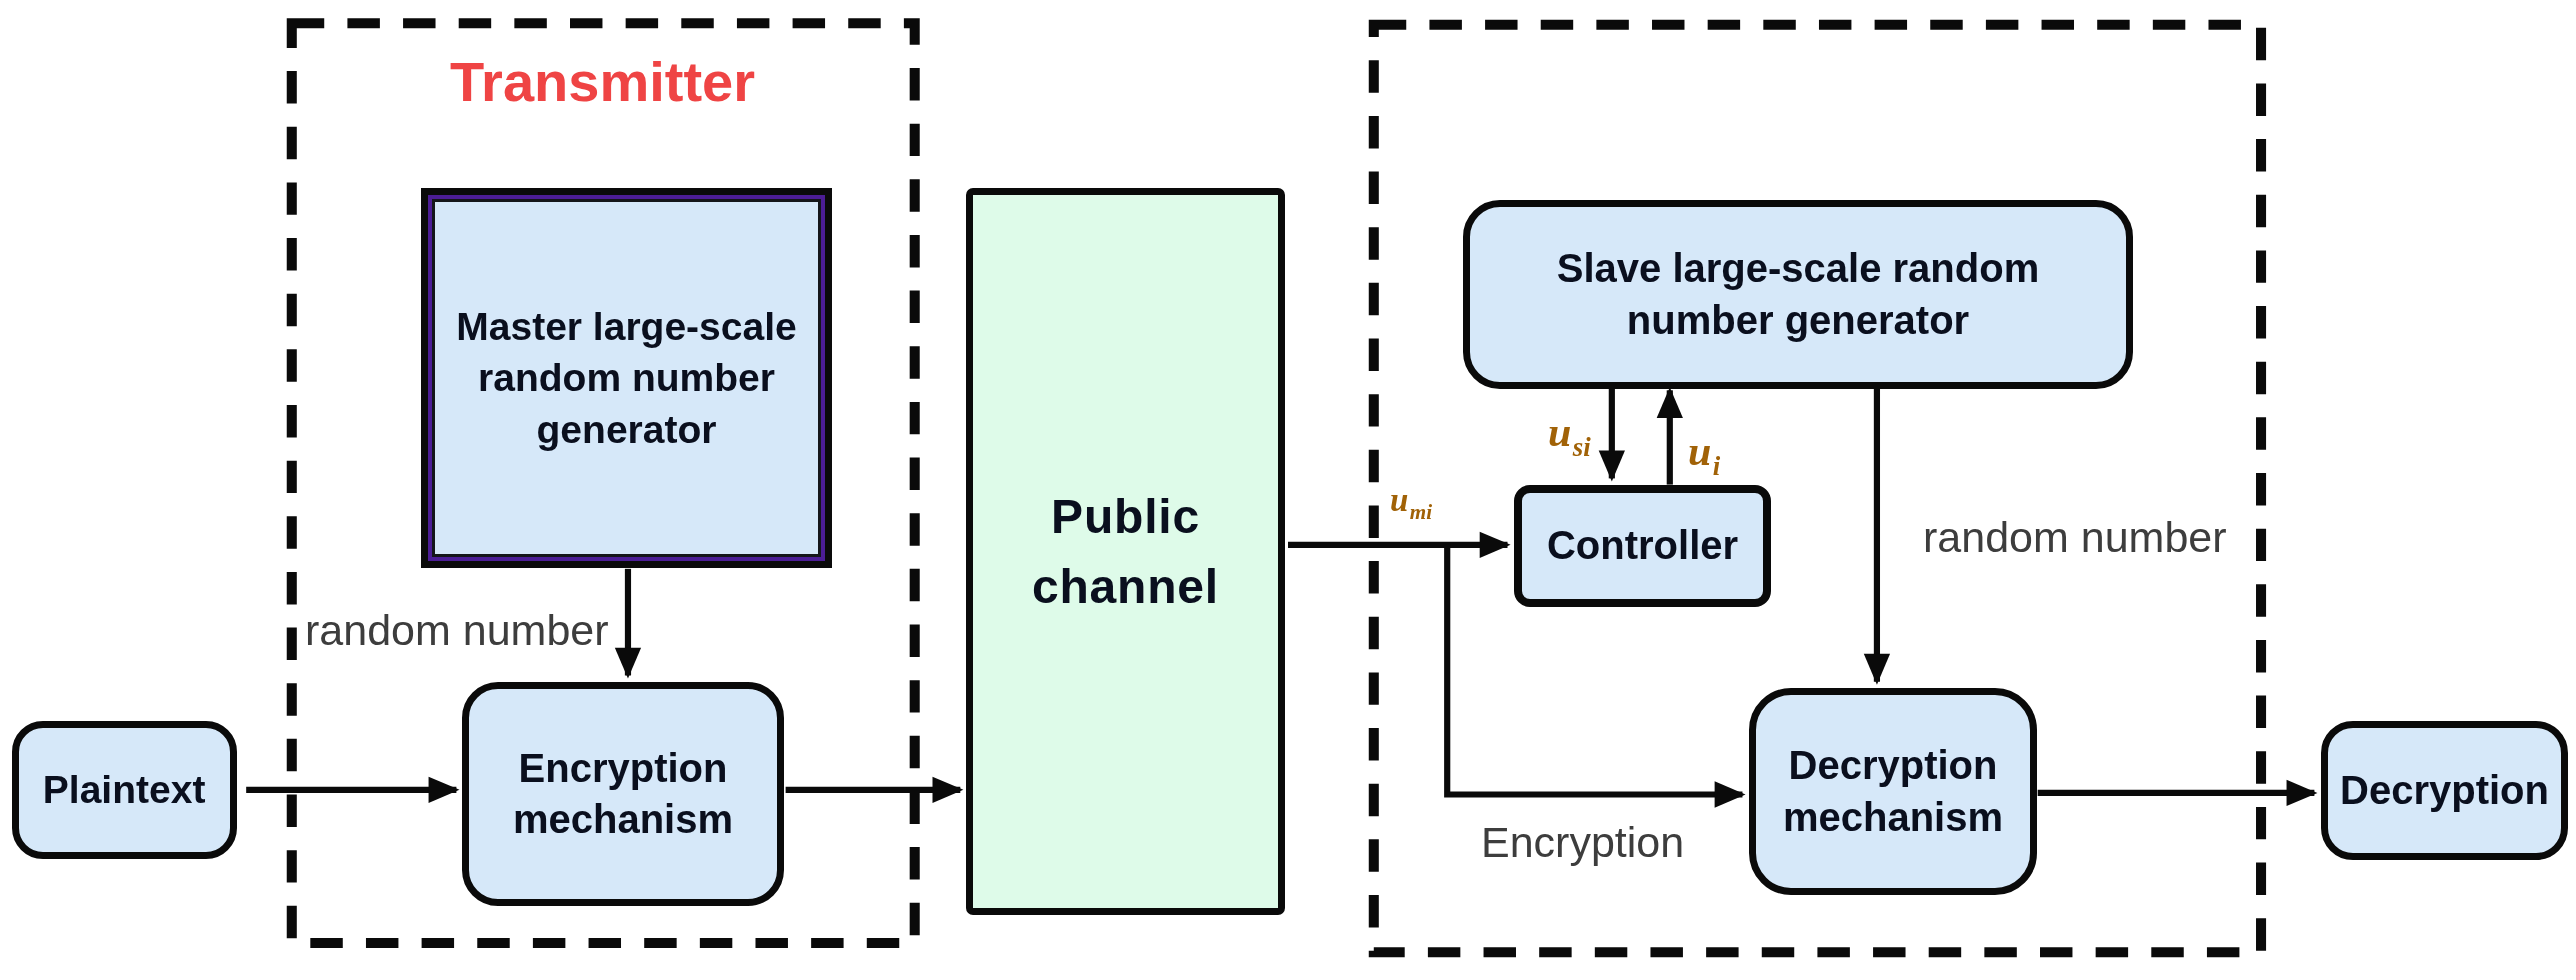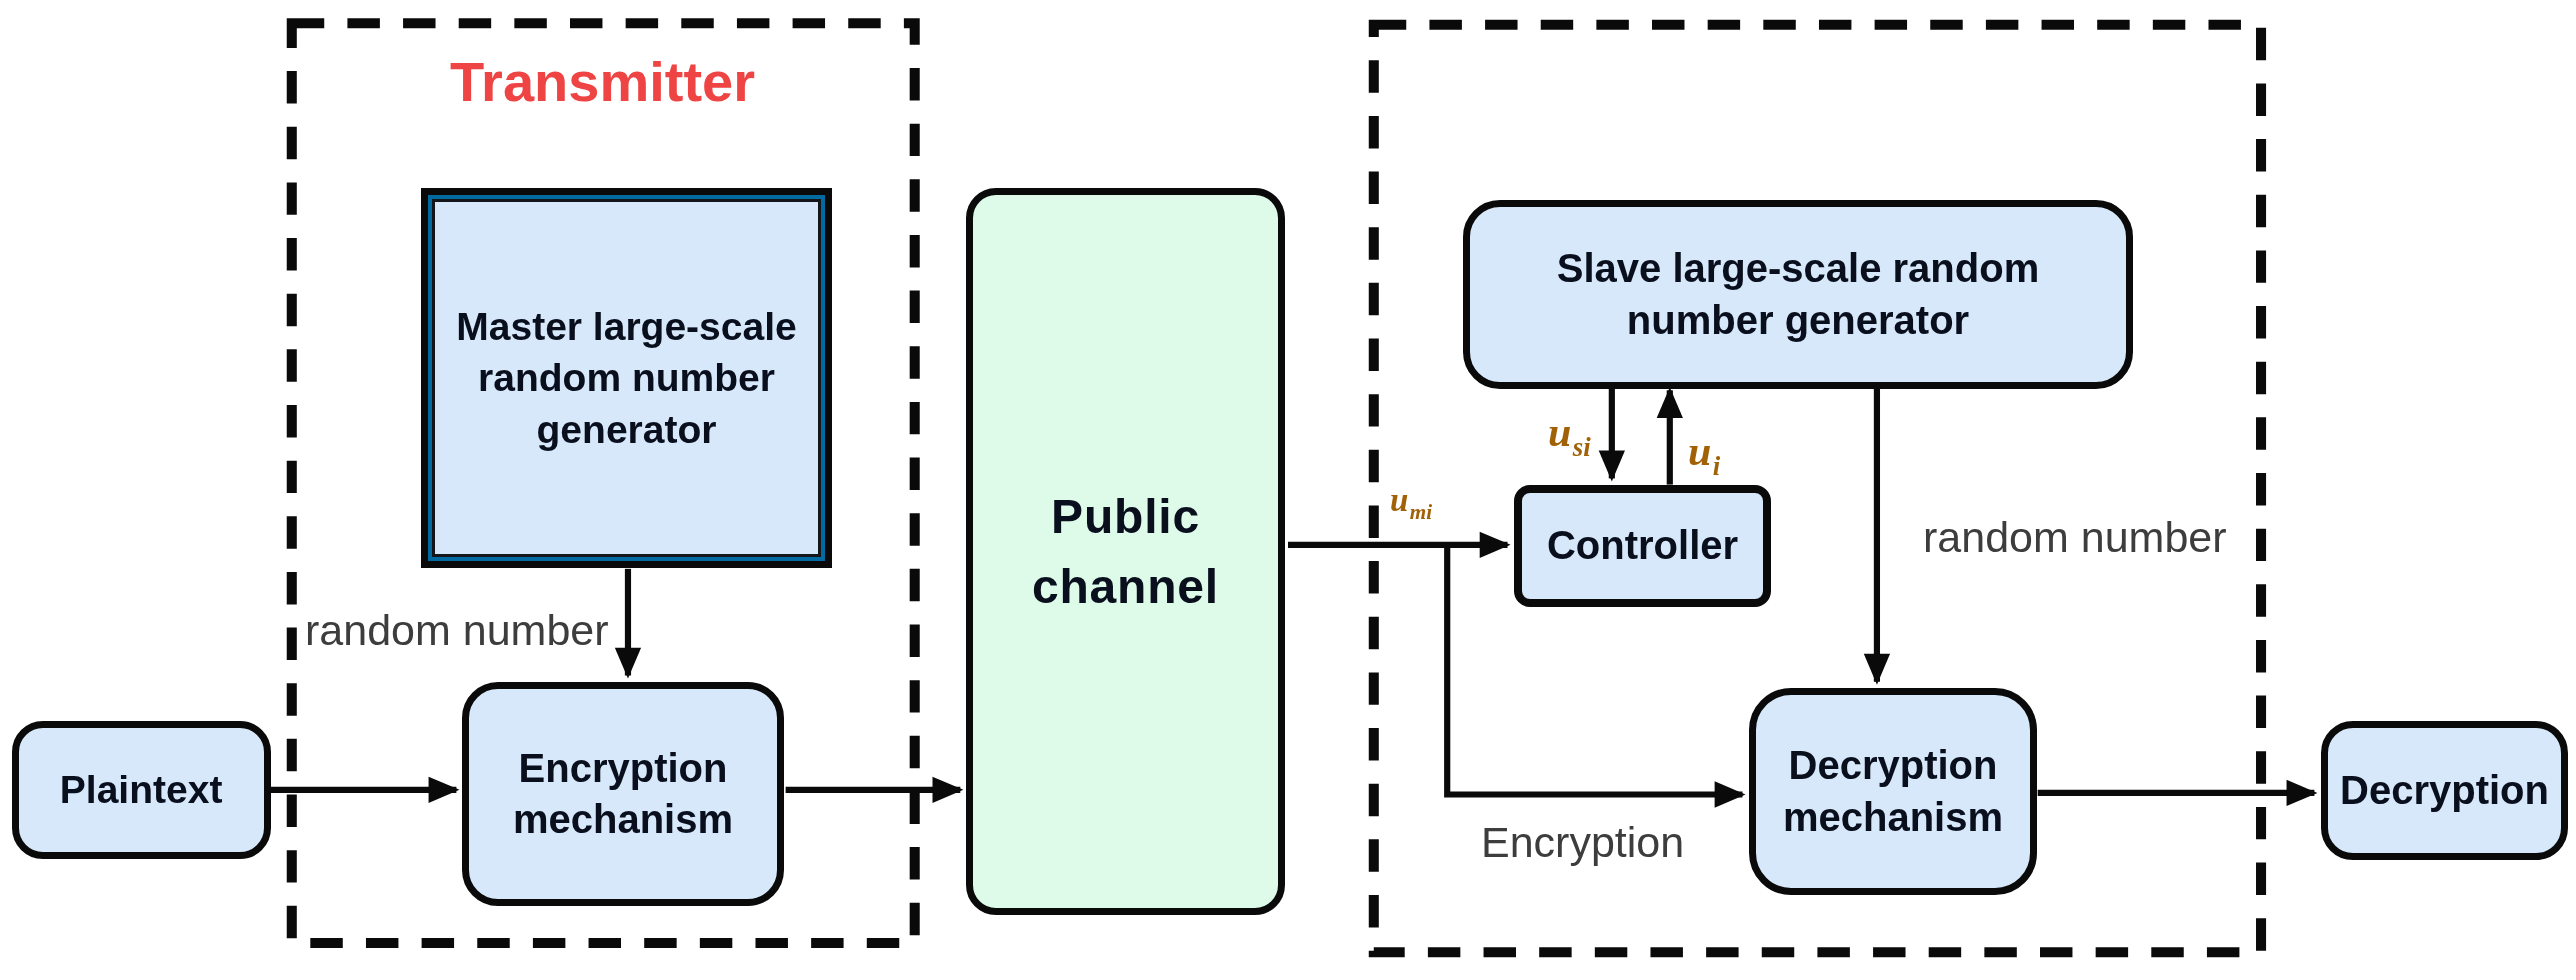--- a/index.html
+++ b/index.html
@@ -55,29 +55,29 @@
     color: #a16207;
     font-size: 42px;
     line-height: 1;
     white-space: nowrap;
   }
   .math-label .sub {
     font-size: 0.64em;
     vertical-align: -0.38em;
     margin-left: 1.5px;
   }
-  #node-plaintext        { left: 11.6px;   top: 721px; width: 259px; height: 138px; border-radius: 31px; font-size: 39px; }
+  #node-plaintext        { left: 11.6px;   top: 721px; width: 225px; height: 138px; border-radius: 31px; font-size: 39px; }
   #node-master-outer     { position: absolute; left: 421px; top: 188px; width: 411px; height: 380px;
-                           box-sizing: border-box; border: 7.7px solid #0a0a0a; background: #0369a1; padding: 3.9px; }
+                           box-sizing: border-box; border: 7.7px solid #0a0a0a; background: #4c1d95; padding: 3.9px; }
   #node-master-inner     { box-sizing: border-box; width: 100%; height: 100%; border: 3.1px solid #14161a;
                            background: #d6e8f9; display: flex; align-items: center; justify-content: center;
                            text-align: center; font-weight: 700; color: #0a0f1e; font-size: 39px;
                            line-height: 1.32; white-space: pre-line; }
   #node-encryption       { left: 462px;  top: 682px; width: 322px; height: 224px; border-radius: 36px; }
-  #node-public-channel   { left: 966px; top: 188px; width: 319px; height: 727px; border-radius: 30px;
+  #node-public-channel   { left: 966px; top: 188px; width: 319px; height: 727px; border-radius: 7px;
                            background: #defbe9; border-width: 7px; font-size: 48px; letter-spacing: 0.8px; line-height: 1.45; }
   #node-slave            { left: 1463px; top: 200px; width: 670px; height: 189px; border-radius: 37px; }
   #node-controller       { left: 1514px; top: 485px; width: 257px; height: 122px; border-radius: 16px; border-width: 8.5px; }
   #node-dec-mechanism    { left: 1749px; top: 688px; width: 288px; height: 207px; border-radius: 42px; }
   #node-decryption       { left: 2321px; top: 721px; width: 247px; height: 139px; border-radius: 32px; }
   #label-transmitter     { left: 291px;  top: 54px;  width: 623px; }
   #label-receiver        { left: 1374px; top: 54px;  width: 888px; }
   #label-rn-tx           { left: 305px;  top: 609px; }
   #label-rn-rx           { left: 1923px; top: 516px; }
   #label-encryption-sig  { left: 1481px; top: 821px; }

